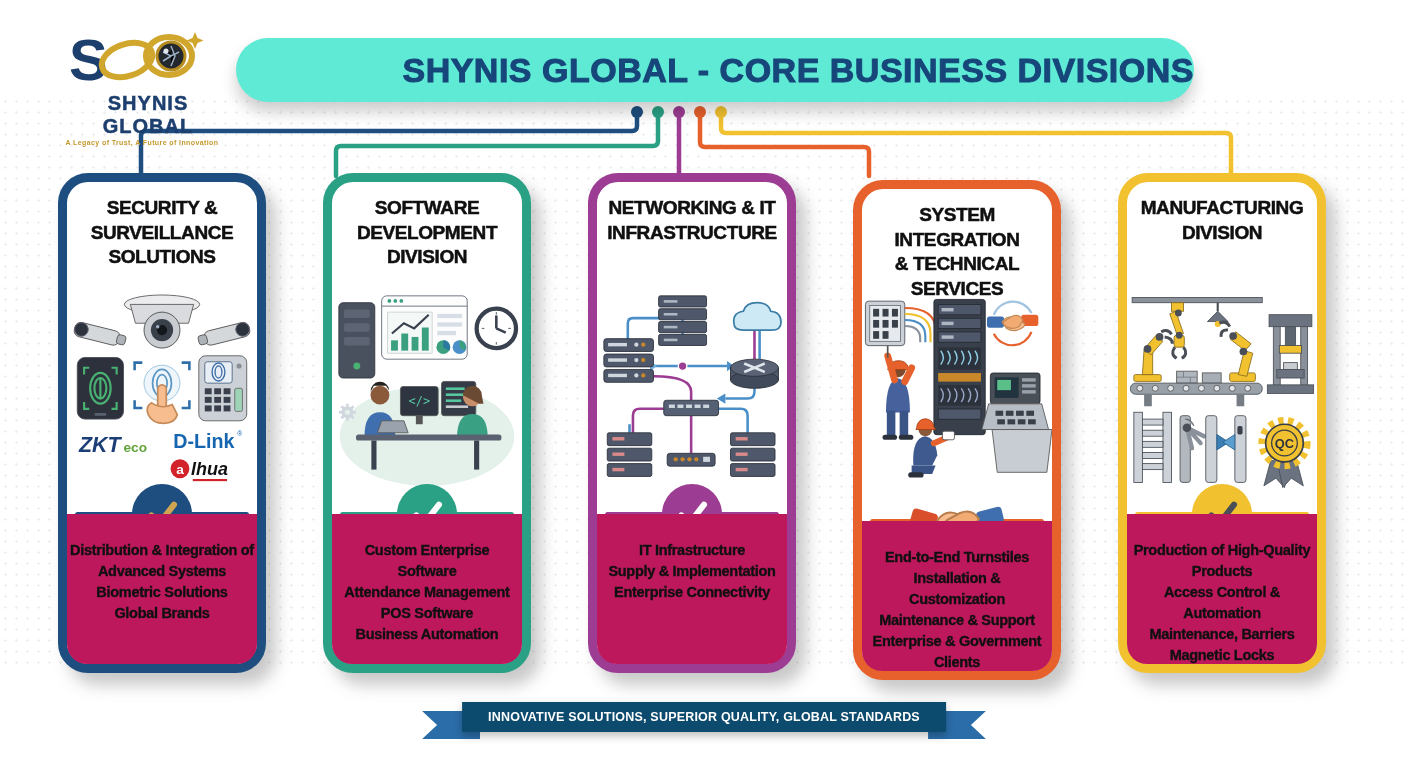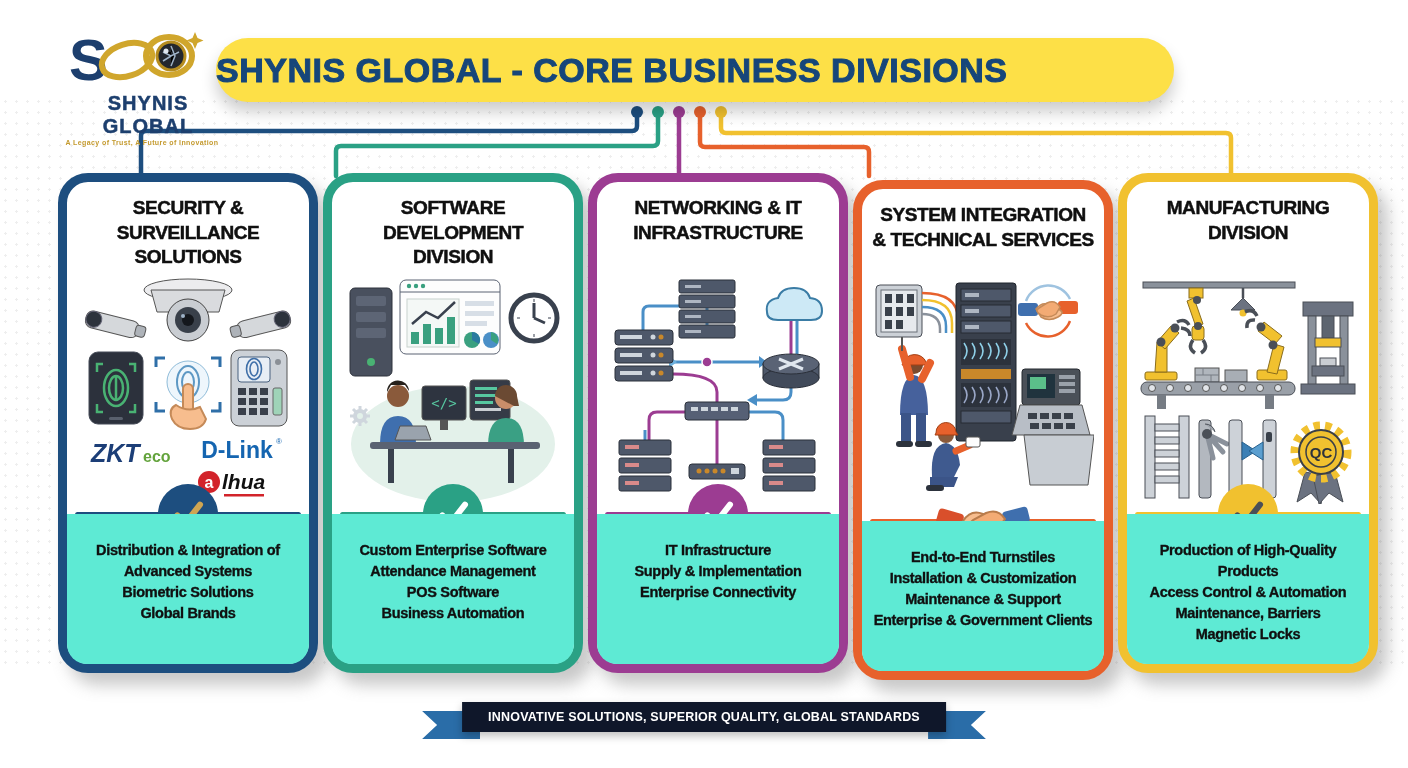--- a/index.html
+++ b/index.html
@@ -11,57 +11,57 @@
     background-image:radial-gradient(#dcdcdc 1.1px,transparent 1.25px);
     background-size:11px 11px;opacity:.5;}
 
   
   .logo{position:absolute;left:52px;top:28px;width:180px;text-align:center;z-index:3;}
   .logo-name{font-size:20px;font-weight:bold;color:#1d3f6e;letter-spacing:1px;
     -webkit-text-stroke:.5px #1d3f6e;margin-top:-2px;margin-left:12px;}
   .logo-tagline{font-size:7px;color:#c49a2e;font-weight:bold;letter-spacing:.4px;margin-top:1px;}
 
   
-  .title-pill{position:absolute;left:216px;top:38px;width:958px;height:64px;z-index:3;
-    background:#fde047;border-radius:34px;box-shadow:0 10px 16px rgba(0,0,0,.2);
-    display:flex;align-items:center;justify-content:flex-start;}
+  .title-pill{position:absolute;left:236px;top:38px;width:958px;height:64px;z-index:3;
+    background:#5eead4;border-radius:34px;box-shadow:0 10px 16px rgba(0,0,0,.2);
+    display:flex;align-items:center;justify-content:flex-end;}
   .title-pill h1{margin:0;font-size:34px;font-weight:bold;color:#16467a;
     -webkit-text-stroke:1px #16467a;letter-spacing:.5px;white-space:nowrap;}
 
   .connectors{position:absolute;left:0;top:0;width:1408px;height:200px;z-index:1;}
 
   
-  .card{position:absolute;top:173px;width:260px;height:500px;background:#fff;
+  .card{position:absolute;top:173px;width:208px;height:500px;background:#fff;
     border:9px solid #000;border-radius:30px;box-sizing:border-box;z-index:2;
     box-shadow:10px 12px 16px rgba(110,110,110,.38);}
   .card-title{position:absolute;top:14px;left:2px;right:2px;margin:0;text-align:center;
     font-size:19px;line-height:1.3;color:#101010;-webkit-text-stroke:.5px #101010;
     letter-spacing:-.4px;font-weight:bold;}
   .card-title span{display:block;}
   .card-art{position:absolute;top:92px;left:0;right:0;height:236px;
     display:flex;align-items:flex-start;justify-content:center;}
   .divider{position:absolute;left:8px;right:8px;top:330px;height:5px;border-radius:3px;}
   .badge{position:absolute;left:50%;top:332px;transform:translate(-50%,-50%);
     width:60px;height:60px;border-radius:50%;display:flex;align-items:center;justify-content:center;}
   .badge-handshake{position:absolute;left:50%;top:332px;transform:translate(-50%,-50%);
     width:96px;height:52px;display:flex;align-items:center;justify-content:center;}
-  .panel{position:absolute;left:0;right:0;top:332px;bottom:0;background:#5eead4;
+  .panel{position:absolute;left:0;right:0;top:332px;bottom:0;background:#be185d;
     border-radius:0 0 20px 20px;padding-top:26px;box-sizing:border-box;text-align:center;}
   .pt{font-size:14.5px;font-weight:bold;color:#101010;-webkit-text-stroke:.35px #101010;
     line-height:1.45;letter-spacing:-.3px;padding:0 3px;}
 
   .c0{left:58px;border-color:#1d4e7f;}  .c0 .divider,.c0 .badge{background:#1d4e7f;}
   .c1{left:323px;border-color:#2aa185;} .c1 .divider,.c1 .badge{background:#2aa185;}
   .c2{left:588px;border-color:#9c3c92;} .c2 .divider,.c2 .badge{background:#9c3c92;}
   .c3{left:853px;border-color:#e7612c;margin-top:7px;} .c3 .divider{background:#e7612c;}
   .c4{left:1118px;border-color:#f1c12f;} .c4 .divider,.c4 .badge{background:#f1c12f;}
 
   
   .ribbon{position:absolute;top:702px;left:50%;transform:translateX(-50%);z-index:3;}
-  .ribbon-main{position:relative;z-index:2;height:30px;line-height:30px;background:#0f172a;
+  .ribbon-main{position:relative;z-index:2;height:30px;line-height:30px;background:#0c4a6e;
     color:#fff;padding:0 26px;font-size:12.5px;font-weight:bold;letter-spacing:.2px;
     white-space:nowrap;box-shadow:0 4px 8px rgba(0,0,0,.25);text-align:right;}
   .ribbon-wing{position:absolute;top:9px;width:58px;height:28px;background:#2a6da8;z-index:1;}
   .ribbon-wing.left{left:-40px;clip-path:polygon(0 0,100% 0,100% 100%,0 100%,15px 50%);}
   .ribbon-wing.right{right:-40px;clip-path:polygon(0 0,100% 0,calc(100% - 15px) 50%,100% 100%,0 100%);}
 </style>
 </head>
 <body>
 
 <div class="page">

